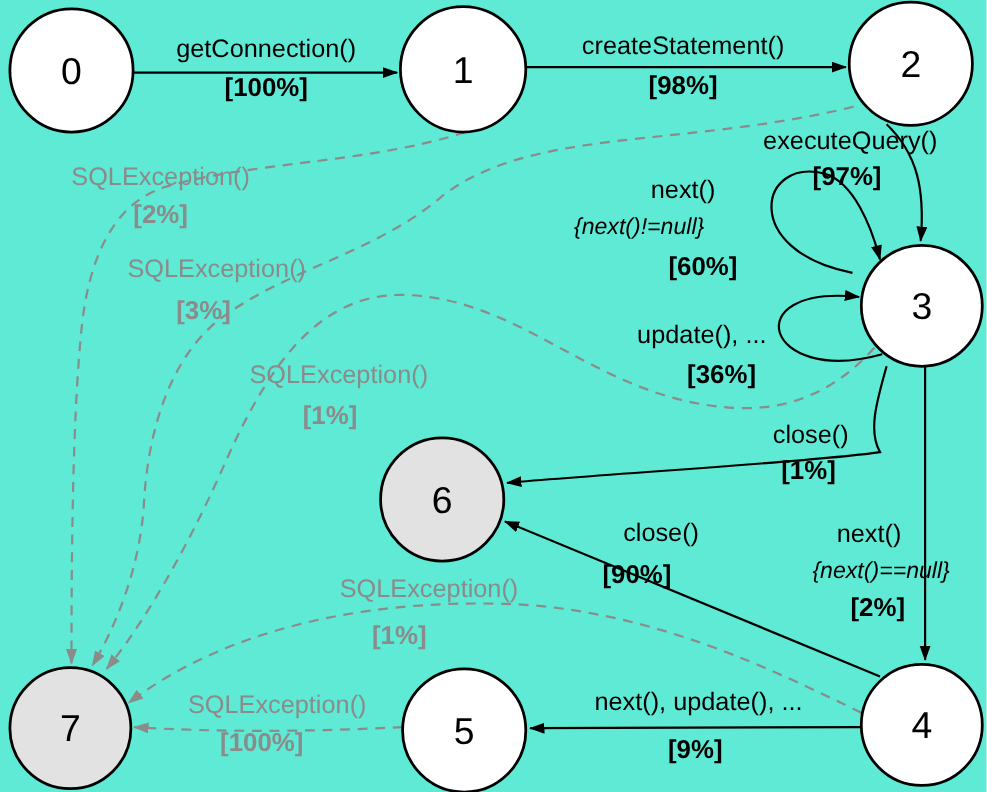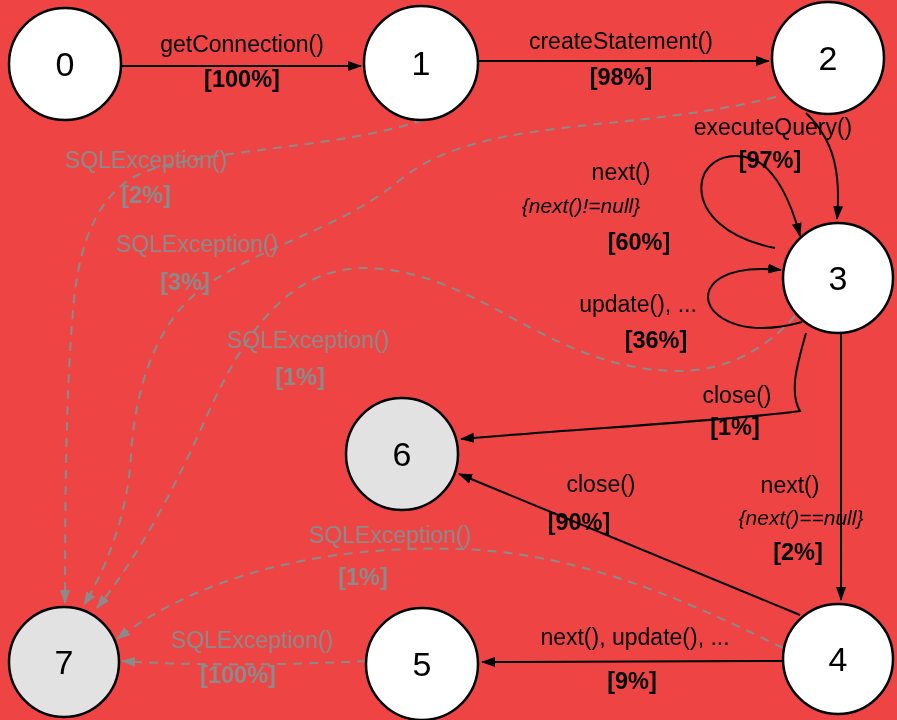--- a/index.html
+++ b/index.html
@@ -4,21 +4,21 @@
 <style>
   html, body {
     margin: 0;
     padding: 0;
     background: #ffffff;
   }
   #stage {
     position: relative;
     width: 897px;
     height: 720px;
-    background: #ef4444;
+    background: #5eead4;
     overflow: hidden;
   }
   svg { display: block; }
   .lbl {
     font-family: "Liberation Sans", sans-serif;
     font-size: 23px;
   }
   .guard {
     font-style: italic;
     font-size: 21px;

